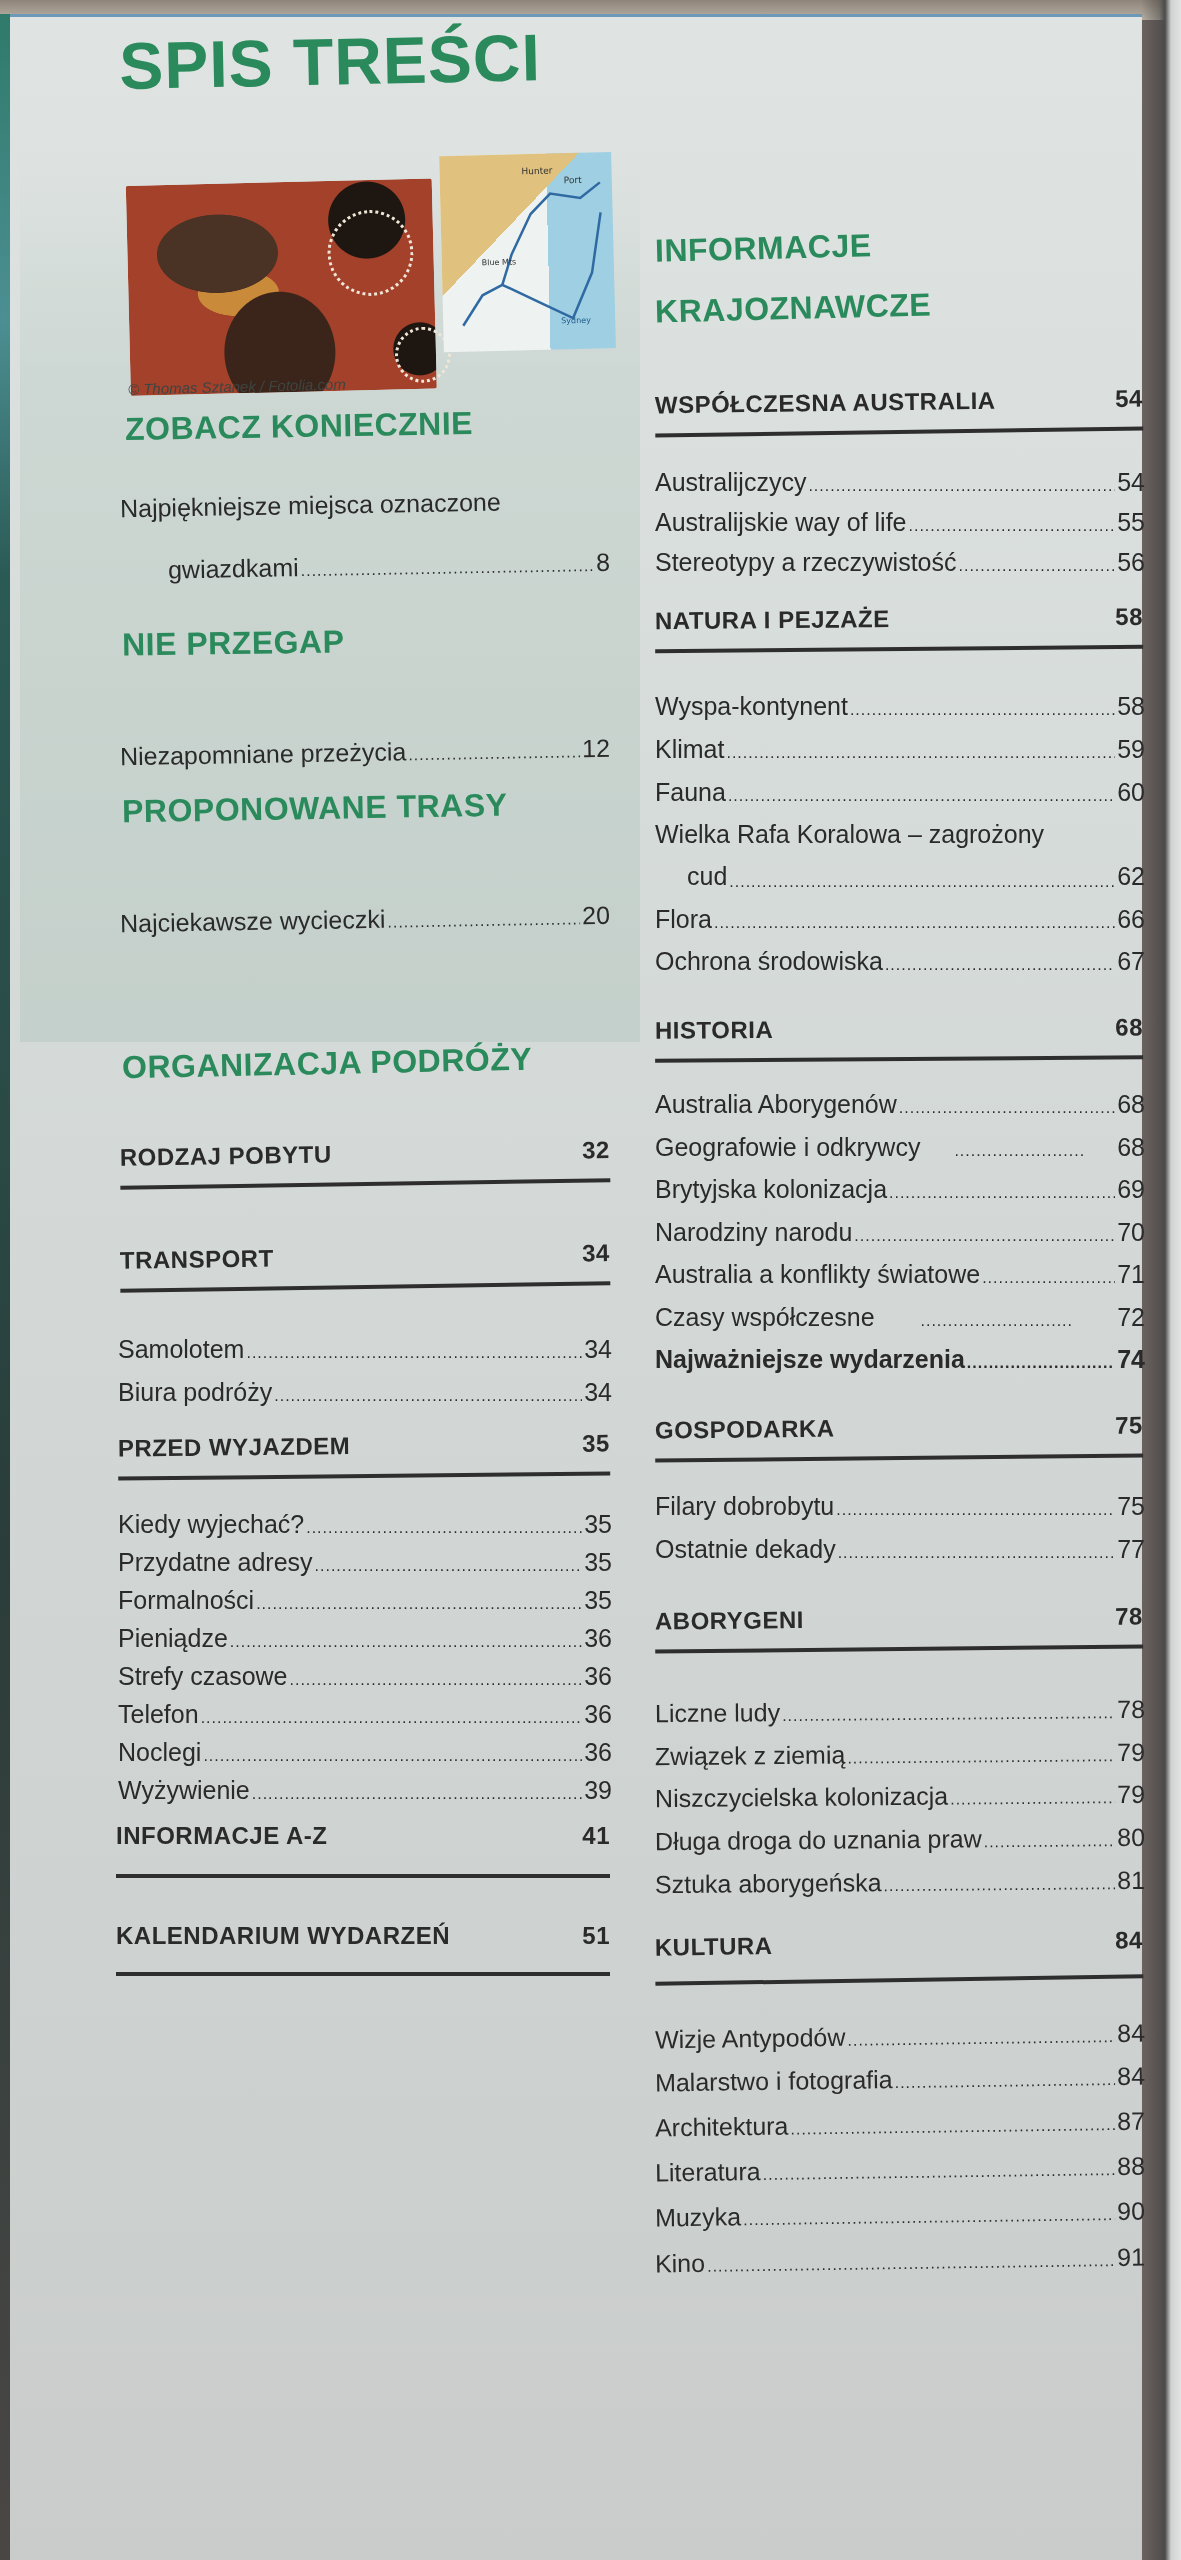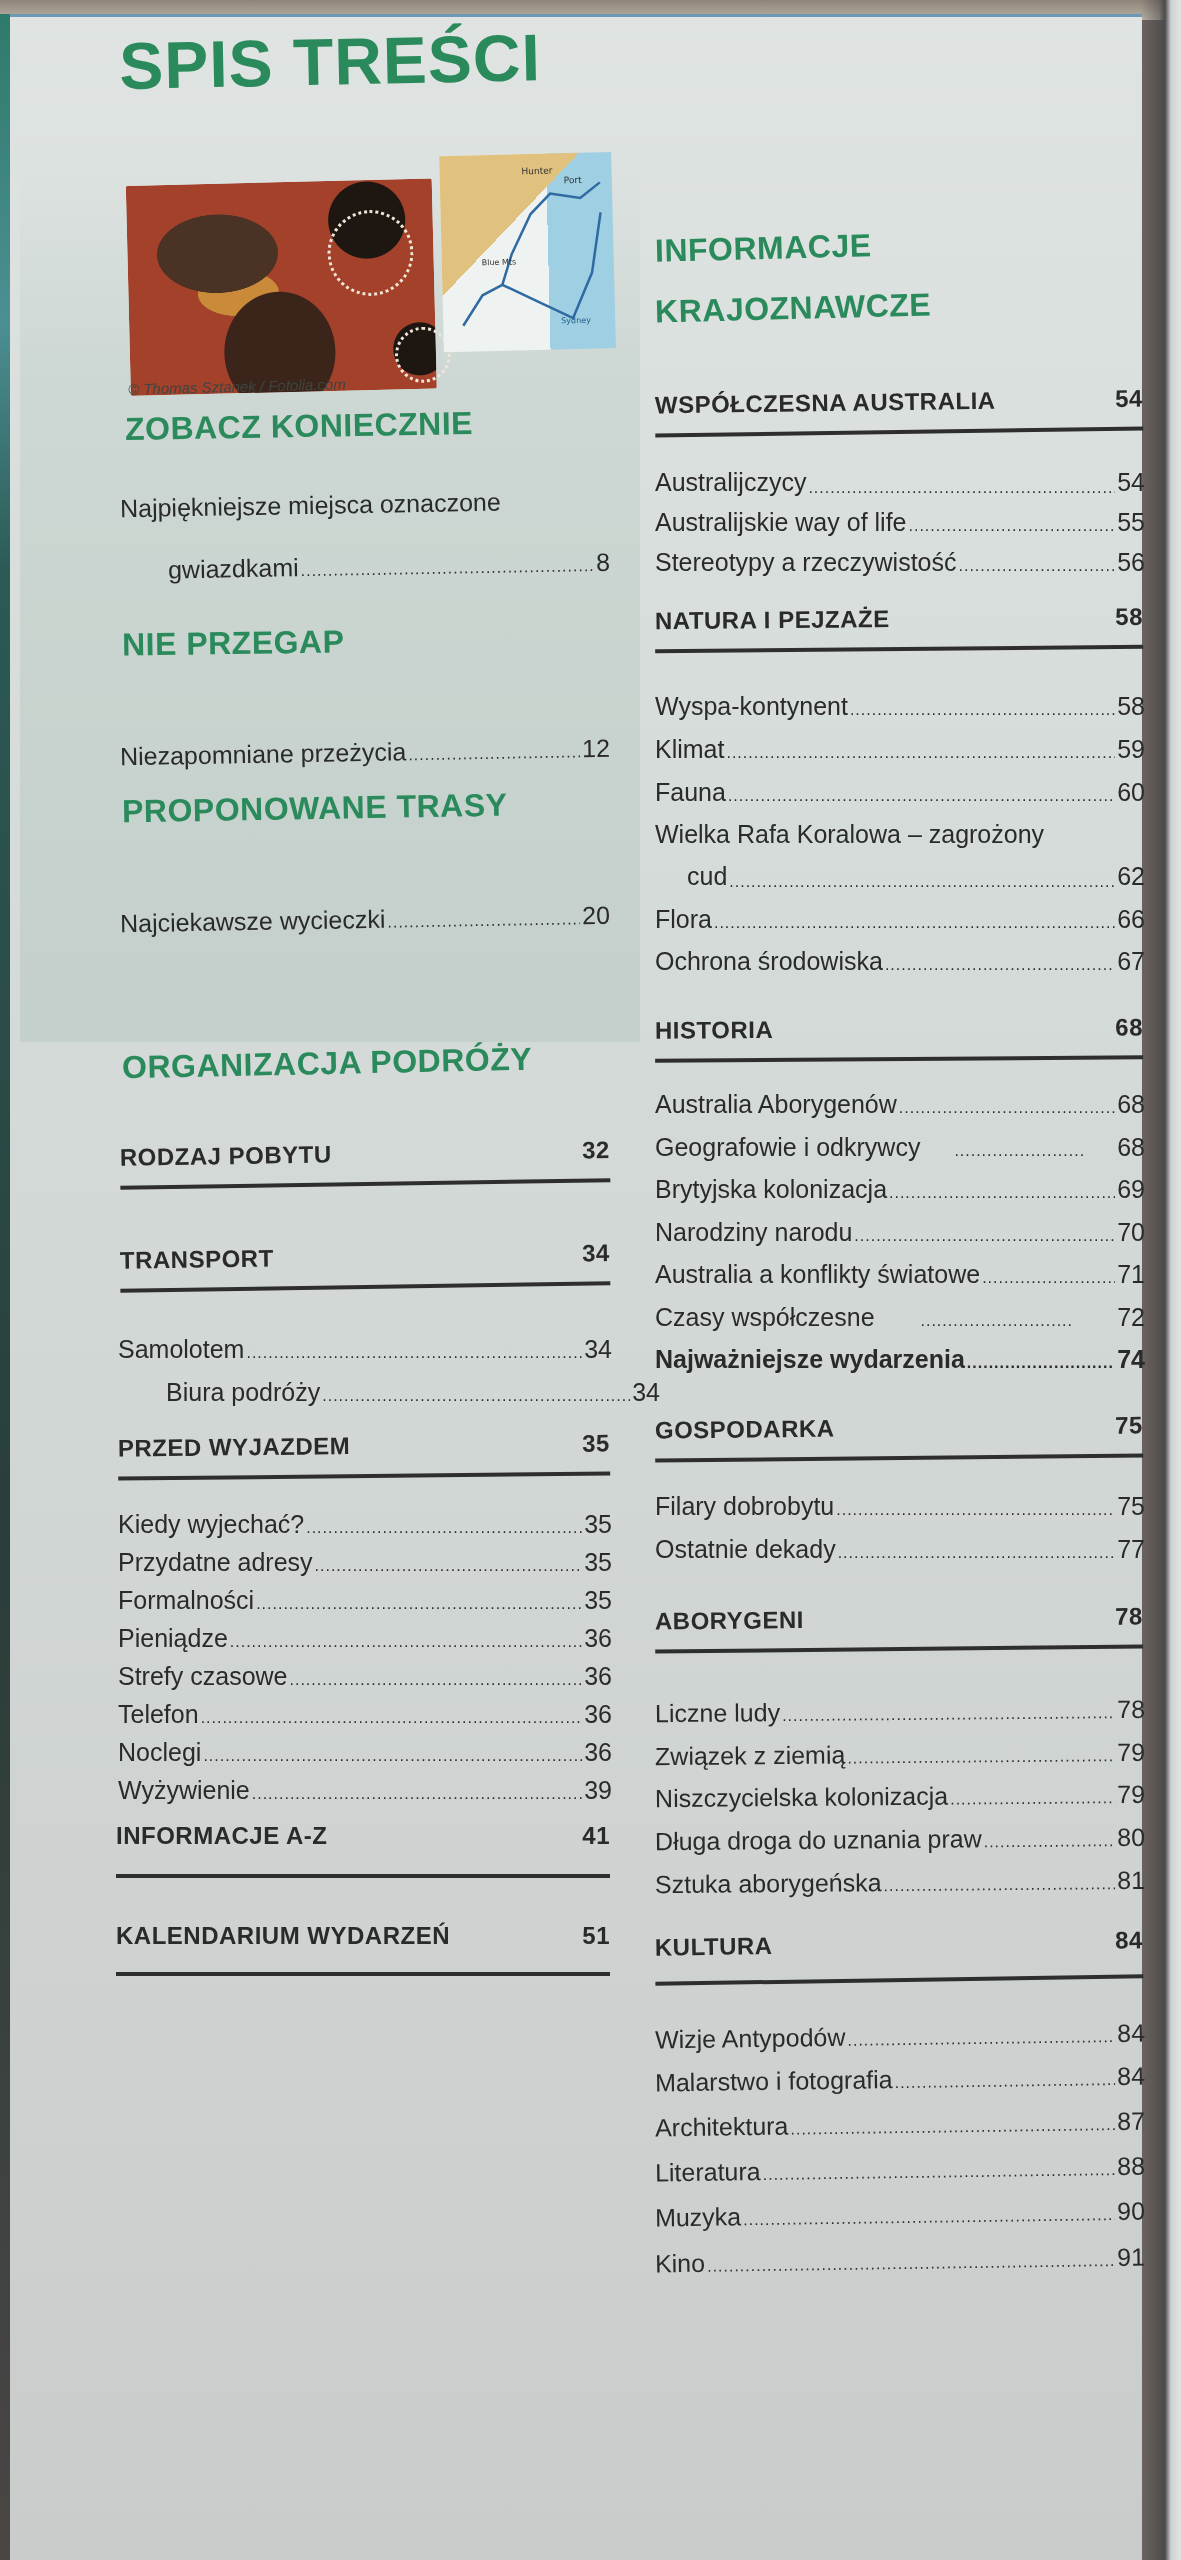--- a/index.html
+++ b/index.html
@@ -191,21 +191,21 @@
 
   <div class="chapter" style="left:120px; top:1243px; width:490px; transform:rotate(-0.9deg);">
     <span>TRANSPORT</span>
     <span class="num">34</span>
   </div>
   <div class="entry" style="left:118px; top:1335px; width:494px;">
     <span class="label">Samolotem</span>
     <span class="dots"></span>
     <span class="page-num">34</span>
   </div>
-  <div class="entry" style="left:118px; top:1378px; width:494px;margin-left:48px;">
+  <div class="entry" style="left:118px; top:1378px; width:494px;">
     <span class="label">Biura podróży</span>
     <span class="dots"></span>
     <span class="page-num">34</span>
   </div>
 
   <div class="chapter" style="left:118px; top:1432px; width:492px; transform:rotate(-0.6deg);">
     <span>PRZED WYJAZDEM</span>
     <span class="num">35</span>
   </div>
   <div class="entry" style="left:118px; top:1510px; width:494px;text-align:center;">
@@ -261,21 +261,21 @@
 </div>
 
 <div class="right-col">
   <div class="section-title" style="left:655px; top:230px; transform:rotate(-1.5deg);">INFORMACJE</div>
   <div class="section-title" style="left:655px; top:290px; transform:rotate(-1.5deg);">KRAJOZNAWCZE</div>
 
   <div class="chapter" style="left:655px; top:388px; width:488px; transform:rotate(-0.8deg);">
     <span>WSPÓŁCZESNA AUSTRALIA</span>
     <span class="num">54</span>
   </div>
-  <div class="entry" style="left:655px; top:468px; width:490px;align-items:flex-end;">
+  <div class="entry" style="left:655px; top:468px; width:490px;">
     <span class="label">Australijczycy</span>
     <span class="dots"></span>
     <span class="page-num">54</span>
   </div>
   <div class="entry" style="left:655px; top:508px; width:490px;">
     <span class="label">Australijskie way of life</span>
     <span class="dots"></span>
     <span class="page-num">55</span>
   </div>
   <div class="entry" style="left:655px; top:548px; width:490px;">

